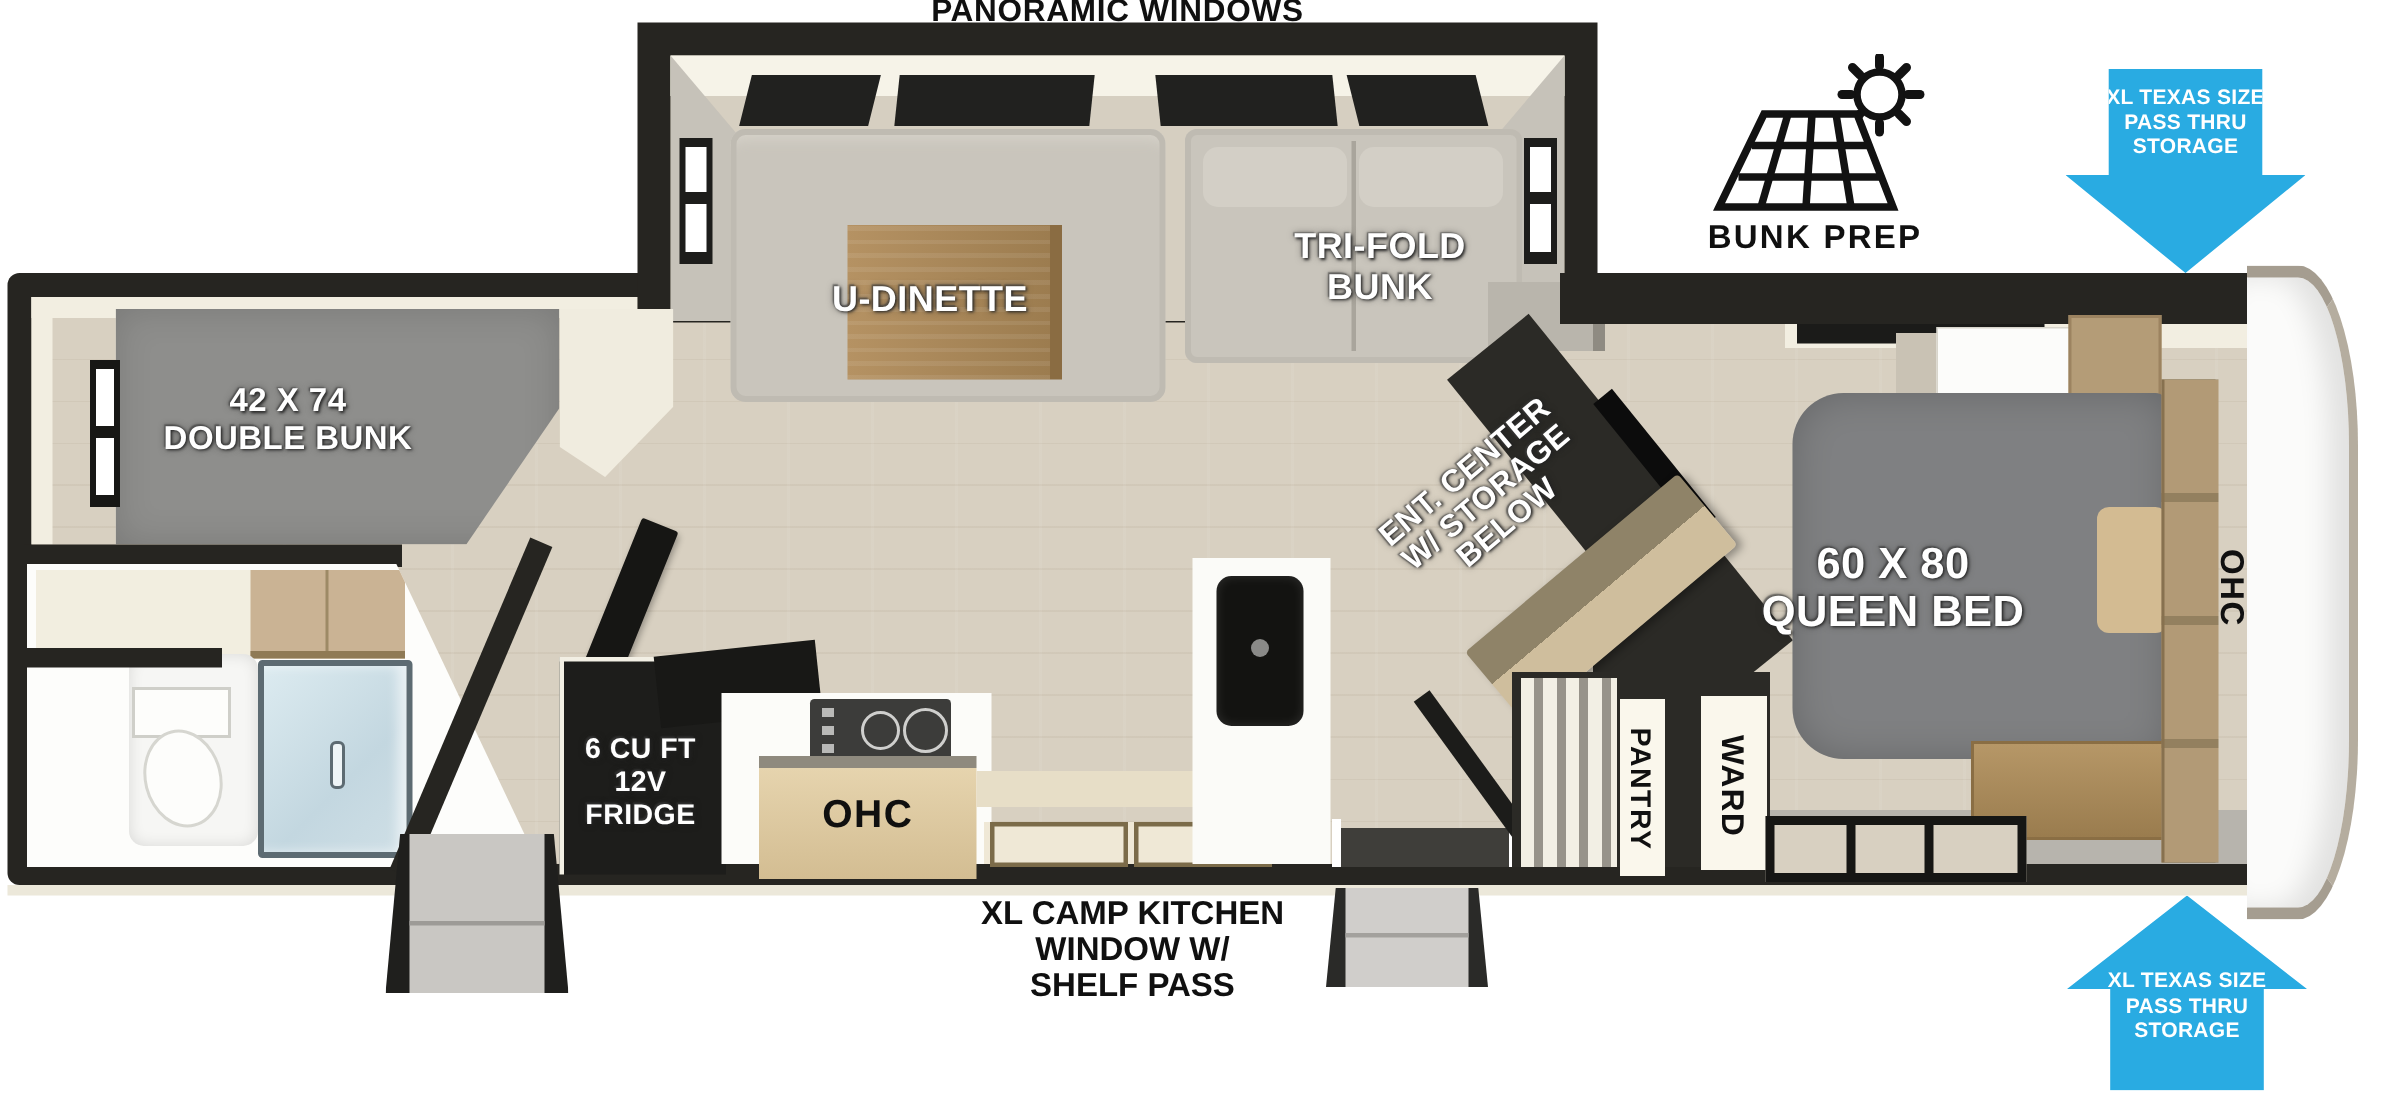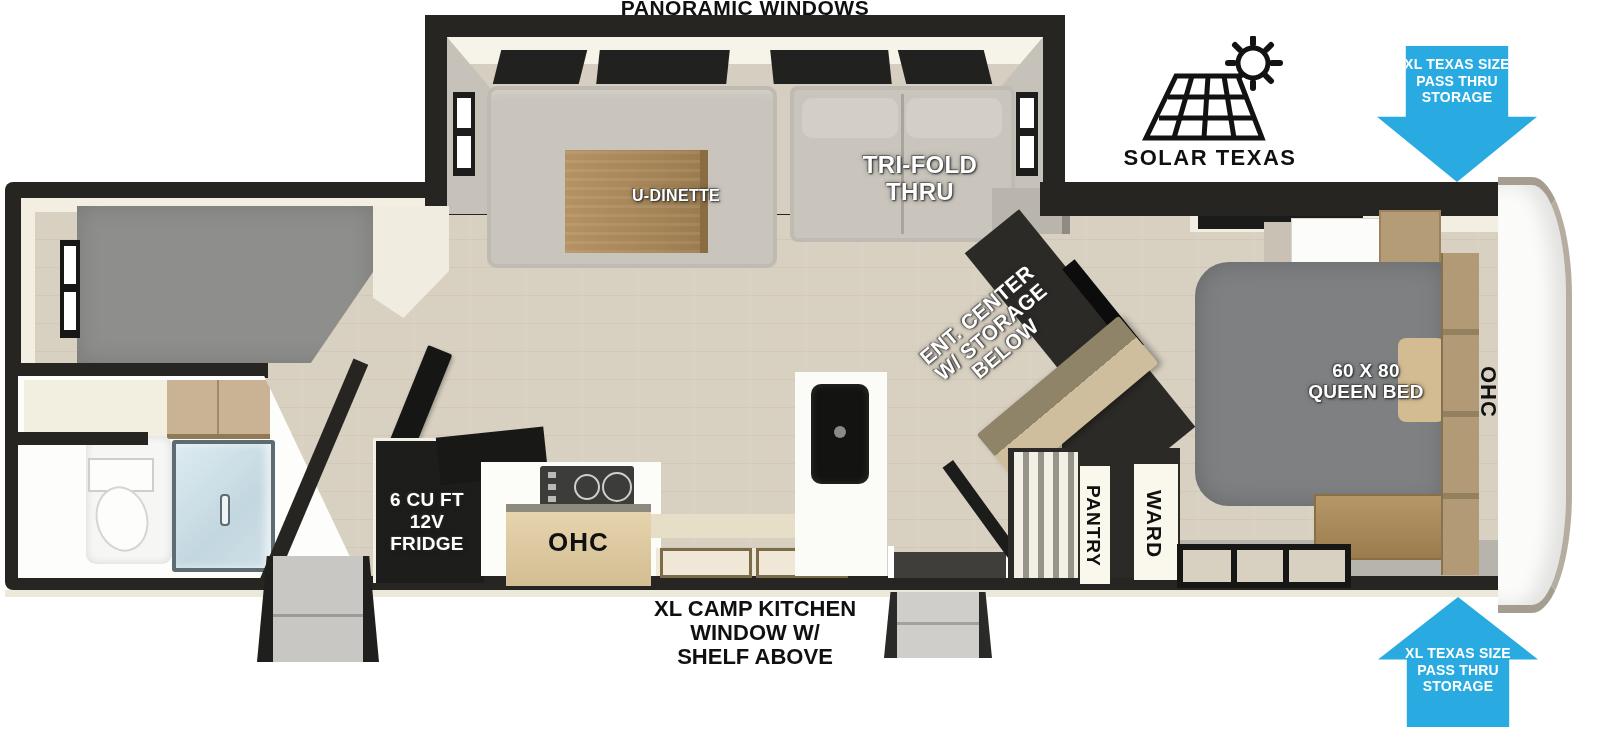--- a/index.html
+++ b/index.html
@@ -44,37 +44,37 @@
       <g stroke="#121212" stroke-width="5" fill="#fff">
         <polygon points="36,40 98,40 122,102 6,102"></polygon>
         <line x1="28" y1="61" x2="106" y2="61"></line>
           <line x1="19" y1="82" x2="114" y2="82"></line>
         <line x1="52" y1="40" x2="34" y2="102"></line>
           <line x1="68" y1="40" x2="64" y2="102"></line>
           <line x1="84" y1="40" x2="94" y2="102"></line>
       </g>
     </svg>
   </div>
-  <div class="blbl" style="left:1110px;top:146px;width:200px;font-size:22px;letter-spacing:1.5px;">SOLAR TEXAS</div>
+  <div class="blbl" style="left:1110px;top:146px;width:200px;font-size:22px;letter-spacing:1.5px;">BUNK PREP</div>
 
   <div class="arrow arrow-down" style="left:1377px;top:46px;width:160px;height:136px;">
     <div class="atext" style="top:10px;">XL TEXAS SIZE
 PASS THRU
 STORAGE</div>
   </div>
 
   <div class="arrow arrow-up" style="left:1378px;top:597px;width:160px;height:130px;">
     <div class="atext" style="top:48px;">XL TEXAS SIZE
 PASS THRU
 STORAGE</div>
   </div>
 
   <div class="blbl" style="left:605px;top:597px;width:300px;font-size:22px;">XL CAMP KITCHEN
 WINDOW W/
-SHELF ABOVE</div>
+SHELF PASS</div>
 
   <div class="abs wall" style="left:5px;top:182px;width:1510px;height:408px;border-radius:8px 0 0 8px;"></div>
   <div class="abs" style="left:5px;top:590px;width:1497px;height:7px;background:#ece8da;"></div>
 
   <div class="abs" style="left:21px;top:198px;width:1486px;height:378px;
        background:repeating-linear-gradient(90deg, rgba(255,255,255,.06) 0 2px, rgba(0,0,0,0) 2px 56px),
                   repeating-linear-gradient(0deg, rgba(120,100,70,.07) 0 1px, rgba(0,0,0,0) 1px 28px), #d8d0c1;"></div>
   <div class="abs" style="left:21px;top:198px;width:404px;height:14px;background:#f2eee1;"></div>
   <div class="abs" style="left:21px;top:198px;width:14px;height:165px;background:#f2eee1;"></div>
 
@@ -102,28 +102,30 @@
        box-shadow:inset 0 0 0 4px #bfbbb2, inset 0 14px 10px -8px #d8d4cb;"></div>
   <div class="abs" style="left:565px;top:150px;width:135px;height:103px;border-right:8px solid #8a6c42;
        background:repeating-linear-gradient(0deg, rgba(255,255,255,.08) 0 3px, rgba(0,0,0,0) 3px 9px), linear-gradient(90deg,#b59263,#9c7c4f);"></div>
   <div class="abs" style="left:790px;top:86px;width:225px;height:156px;background:#c9c5bc;border-radius:8px;
        box-shadow:inset 0 0 0 4px #bfbbb2;">
     <div class="abs" style="left:12px;top:12px;width:96px;height:40px;background:#d3cfc6;border-radius:10px;"></div>
     <div class="abs" style="left:116px;top:12px;width:96px;height:40px;background:#d3cfc6;border-radius:10px;"></div>
     <div class="abs" style="left:111px;top:8px;width:3px;height:140px;background:#a9a59c;"></div>
   </div>
 
-  <div class="wlbl" style="left:520px;top:187px;width:200px;font-size:16px;text-align:right;">U-DINETTE</div>
+  <div class="wlbl" style="left:520px;top:187px;width:200px;font-size:24px;">U-DINETTE</div>
   <div class="wlbl" style="left:820px;top:152px;width:200px;font-size:24px;">TRI-FOLD
-THRU</div>
+BUNK</div>
 
   <div class="abs" style="left:992px;top:188px;width:70px;height:46px;background:#b9b5ac;border-right:8px solid #8f8b82;"></div>
 
   <div class="abs" style="left:77px;top:206px;width:296px;height:157px;background:#8e8e8c;
        clip-path:polygon(0 0,100% 0,100% 42%,79% 100%,0 100%);box-shadow:inset 0 0 24px rgba(0,0,0,.15);"></div>
+  <div class="wlbl" style="left:87px;top:255px;width:210px;font-size:22px;">42 X 74
+DOUBLE BUNK</div>
   <div class="abs" style="left:60px;top:240px;width:20px;height:98px;background:#171715;">
     <div class="pane" style="left:4px;top:6px;width:12px;height:38px;"></div>
     <div class="pane" style="left:4px;top:52px;width:12px;height:38px;"></div>
   </div>
   <div class="abs" style="left:373px;top:206px;width:76px;height:112px;background:#f0ecdf;
        clip-path:polygon(0 0,100% 0,100% 58%,40% 100%,0 82%);"></div>
   <div class="abs" style="left:402px;top:345px;width:26px;height:135px;background:#161614;border-radius:2px;
        transform:rotate(22deg);box-shadow:2px 2px 4px rgba(0,0,0,.3);"></div>
 
   <div class="abs" style="left:16px;top:363px;width:252px;height:15px;">
@@ -212,21 +214,21 @@
   <div class="abs" style="left:1190px;top:216px;width:315px;height:16px;background:#f2eee1;"></div>
   <div class="abs" style="left:1198px;top:216px;width:165px;height:13px;background:#1b1b19;"></div>
   <div class="abs" style="left:1264px;top:222px;width:28px;height:44px;background:#c9c2b4;"></div>
   <div class="abs" style="left:1291px;top:218px;width:88px;height:48px;background:#fcfcfa;border:1px solid #d8d5cc;"></div>
   <div class="abs" style="left:1379px;top:210px;width:58px;height:56px;background:#b49c77;border:2px solid #9c8360;"></div>
 
   <div class="abs" style="left:1180px;top:540px;width:325px;height:36px;background:#b7b4ad;"></div>
   <div class="abs" style="left:1195px;top:262px;width:250px;height:244px;background:#7f8082;border-radius:34px 8px 8px 34px;
        box-shadow:inset 0 0 26px rgba(0,0,0,.2);"></div>
   <div class="abs" style="left:1398px;top:338px;width:47px;height:84px;background:#d3bb92;border-radius:8px;"></div>
-  <div class="wlbl" style="left:1266px;top:360px;width:200px;font-size:19px;text-align:center;">60 X 80
+  <div class="wlbl" style="left:1162px;top:360px;width:200px;font-size:29px;text-align:center;">60 X 80
 QUEEN BED</div>
   <div class="abs" style="left:1314px;top:494px;width:133px;height:62px;background:linear-gradient(180deg,#b69767,#9a7c4e);border:2px solid #8a6e44;"></div>
   <div class="abs" style="left:1177px;top:544px;width:162px;height:32px;border:6px solid #161614;background:#d8d0c1;">
     <div class="abs" style="left:48px;top:0;width:6px;height:100%;background:#161614;"></div>
     <div class="abs" style="left:100px;top:0;width:6px;height:100%;background:#161614;"></div>
   </div>
   <div class="abs" style="left:1441px;top:253px;width:36px;height:322px;
        background:repeating-linear-gradient(180deg,#b29a76 0 76px,#93805f 76px 82px);border:2px solid #8a755">
   </div>
   <div class="abs" style="left:1441px;top:253px;width:36px;height:322px;

